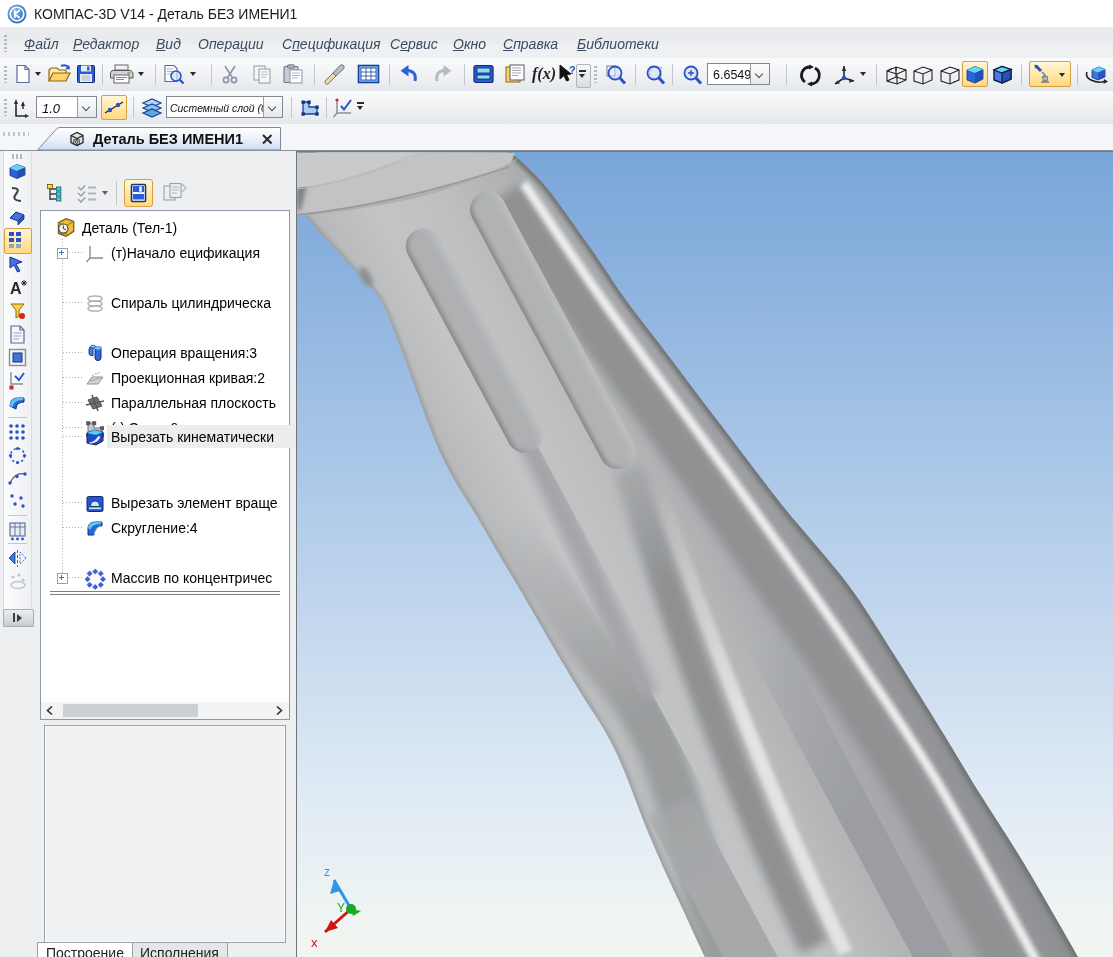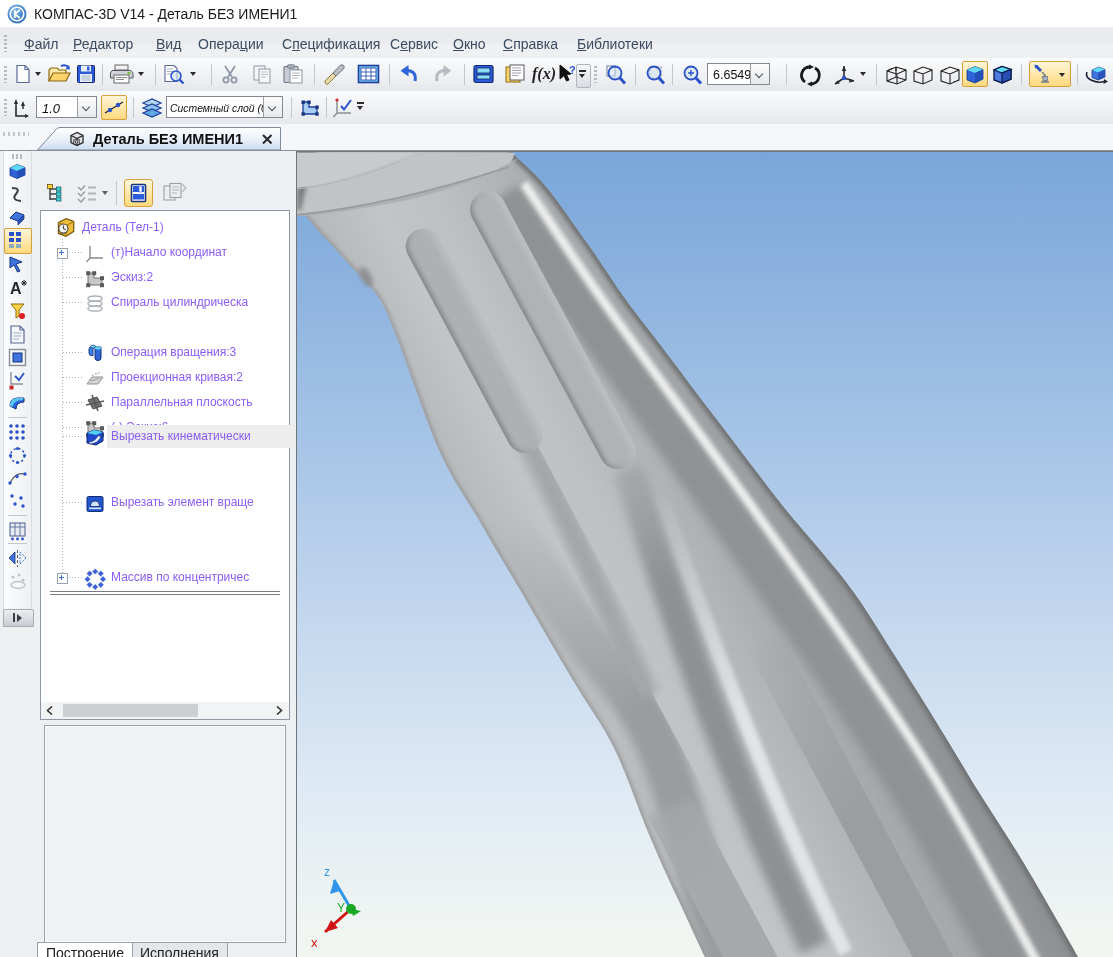--- a/index.html
+++ b/index.html
@@ -1,21 +1,21 @@
 <!DOCTYPE html>
 <html><head>
 <meta charset="utf-8">
 <style>
   html,body{margin:0;padding:0;}
   body{width:1113px;height:957px;position:relative;overflow:hidden;
        font-family:"Liberation Sans",sans-serif;background:#eef0f2;}
   .abs{position:absolute;}
   #titlebar{left:0;top:0;width:1113px;height:27px;background:#ffffff;}
   #titletxt{left:34px;top:6px;font-size:14px;color:#1b1b1b;}
-  #menubar{left:0;top:27px;width:1113px;height:17px;background:#e9ebee;}
+  #menubar{left:0;top:27px;width:1113px;height:17px;background:#e9ebee;font-style:italic;}
   .mi{position:absolute;top:9px;font-size:14px;color:#3c4b61;}
   .mi u{text-decoration:underline;}
   .tbrow{left:0;width:1113px;height:33px;
          background:linear-gradient(#fafbfc,#eceef1 70%,#e4e7eb);
          border-bottom:1px solid #d4d7db;}
   #tb1{top:58px;}
   #tb2{top:91px;font-style:italic;}
   .grip{position:absolute;top:8px;width:3px;height:17px;
         background-image:repeating-linear-gradient(#b4bac1 0 2px,transparent 2px 4px);}
   .sep{position:absolute;top:6px;width:1px;height:21px;background:#c3c7cc;}
@@ -37,21 +37,21 @@
            background:linear-gradient(90deg,#fbfcfd,#eef0f3);border:1px solid #d9dce0;border-top:none;box-sizing:border-box;}
   .dicon{position:absolute;left:7px;}
   #panel{left:36px;top:151px;width:260px;height:806px;background:#edeff1;}
   #phead{position:absolute;left:2px;top:2px;width:256px;height:24px;
          background:linear-gradient(#eaf0f6,#ccd8e6);border:1px solid #aeb9c6;box-sizing:border-box;}
   #phead .t{position:absolute;left:7px;top:4px;font-size:12.5px;color:#15181c;}
   #treebox{position:absolute;left:4px;top:59px;width:250px;height:510px;
            background:#fff;border:1px solid #8f99a5;box-sizing:border-box;}
   .trow{position:absolute;left:0;height:25px;width:248px;}
   .tico{position:absolute;left:43px;top:2px;}
-  .ttxt{position:absolute;left:70px;top:4px;font-size:12px;color:#8b5cf6;white-space:nowrap;}
+  .ttxt{position:absolute;left:70px;top:4px;font-size:14px;color:#000000;white-space:nowrap;}
   .texp{position:absolute;left:16px;top:7px;width:9px;height:9px;background:#fff;
         border:1px solid #98a2ae;}
   .texp:before{content:"";position:absolute;left:1px;top:3px;width:5px;height:1px;background:#3b6fd6;}
   .texp:after{content:"";position:absolute;left:3px;top:1px;width:1px;height:5px;background:#3b6fd6;}
   #hscroll{position:absolute;left:0px;bottom:0px;width:248px;height:17px;background:#f2f3f4;}
   #lowpanel{position:absolute;left:8px;top:574px;width:240px;height:216px;
             background:#f0f1f2;border:1px solid #99a1ab;box-shadow:inset 1px 1px 0 #fafbfc, inset -1px -1px 0 #fafbfc;}
   .btab{position:absolute;top:791px;height:15px;font-size:14px;color:#222;
         border:1px solid #9aa1ab;border-bottom:none;padding:2px 8px 0 8px;}
   #viewport{left:296px;top:151px;width:817px;height:806px;
@@ -584,28 +584,21 @@
           <use href="#i-part"></use>
         </svg>
         <div class="ttxt" style="left:41px">Деталь (Тел-1)</div>
       </div>
 <div class="trow" style="top:30px">
         <div class="abs" style="left:22px;top:11px;width:21px;height:1px;background-image:repeating-linear-gradient(90deg,#aab0b8 0 1px,transparent 1px 3px)"></div>
         <div class="texp"></div>
         <svg class="tico" width="22" height="22">
           <use href="#i-axes"></use>
         </svg>
-        <div class="ttxt">(т)Начало координат</div>
-      </div>
-<div class="trow" style="top:55px">
-        <div class="abs" style="left:22px;top:11px;width:21px;height:1px;background-image:repeating-linear-gradient(90deg,#aab0b8 0 1px,transparent 1px 3px)"></div>
-        <svg class="tico" width="22" height="22">
-          <use href="#i-sketch"></use>
-        </svg>
-        <div class="ttxt">Эскиз:2</div>
+        <div class="ttxt">(т)Начало ецификация</div>
       </div>
 <div class="trow" style="top:80px">
         <div class="abs" style="left:22px;top:11px;width:21px;height:1px;background-image:repeating-linear-gradient(90deg,#aab0b8 0 1px,transparent 1px 3px)"></div>
         <svg class="tico" width="22" height="22">
           <use href="#i-spiral"></use>
         </svg>
         <div class="ttxt">Спираль цилиндрическа</div>
       </div>
 <div class="trow" style="top:130px">
         <div class="abs" style="left:22px;top:11px;width:21px;height:1px;background-image:repeating-linear-gradient(90deg,#aab0b8 0 1px,transparent 1px 3px)"></div>
@@ -642,20 +635,27 @@
           <use href="#i-cutkin"></use>
         </svg>
         <div class="ttxt">Вырезать кинематически</div>
       </div>
 <div class="trow" style="top:280px">
         <div class="abs" style="left:22px;top:11px;width:21px;height:1px;background-image:repeating-linear-gradient(90deg,#aab0b8 0 1px,transparent 1px 3px)"></div>
         <svg class="tico" width="22" height="22">
           <use href="#i-cutrot"></use>
         </svg>
         <div class="ttxt">Вырезать элемент враще</div>
+      </div>
+<div class="trow" style="top:305px">
+        <div class="abs" style="left:22px;top:11px;width:21px;height:1px;background-image:repeating-linear-gradient(90deg,#aab0b8 0 1px,transparent 1px 3px)"></div>
+        <svg class="tico" width="22" height="22">
+          <use href="#i-fillet"></use>
+        </svg>
+        <div class="ttxt">Скругление:4</div>
       </div>
 <div class="trow" style="top:355px">
         <div class="abs" style="left:22px;top:11px;width:21px;height:1px;background-image:repeating-linear-gradient(90deg,#aab0b8 0 1px,transparent 1px 3px)"></div>
         <div class="texp"></div>
         <svg class="tico" width="22" height="22">
           <use href="#i-array"></use>
         </svg>
         <div class="ttxt">Массив по концентричес</div>
       </div>
 <div class="abs" style="left:9px;top:380px;width:230px;height:1px;background:#7a7e84"></div>

